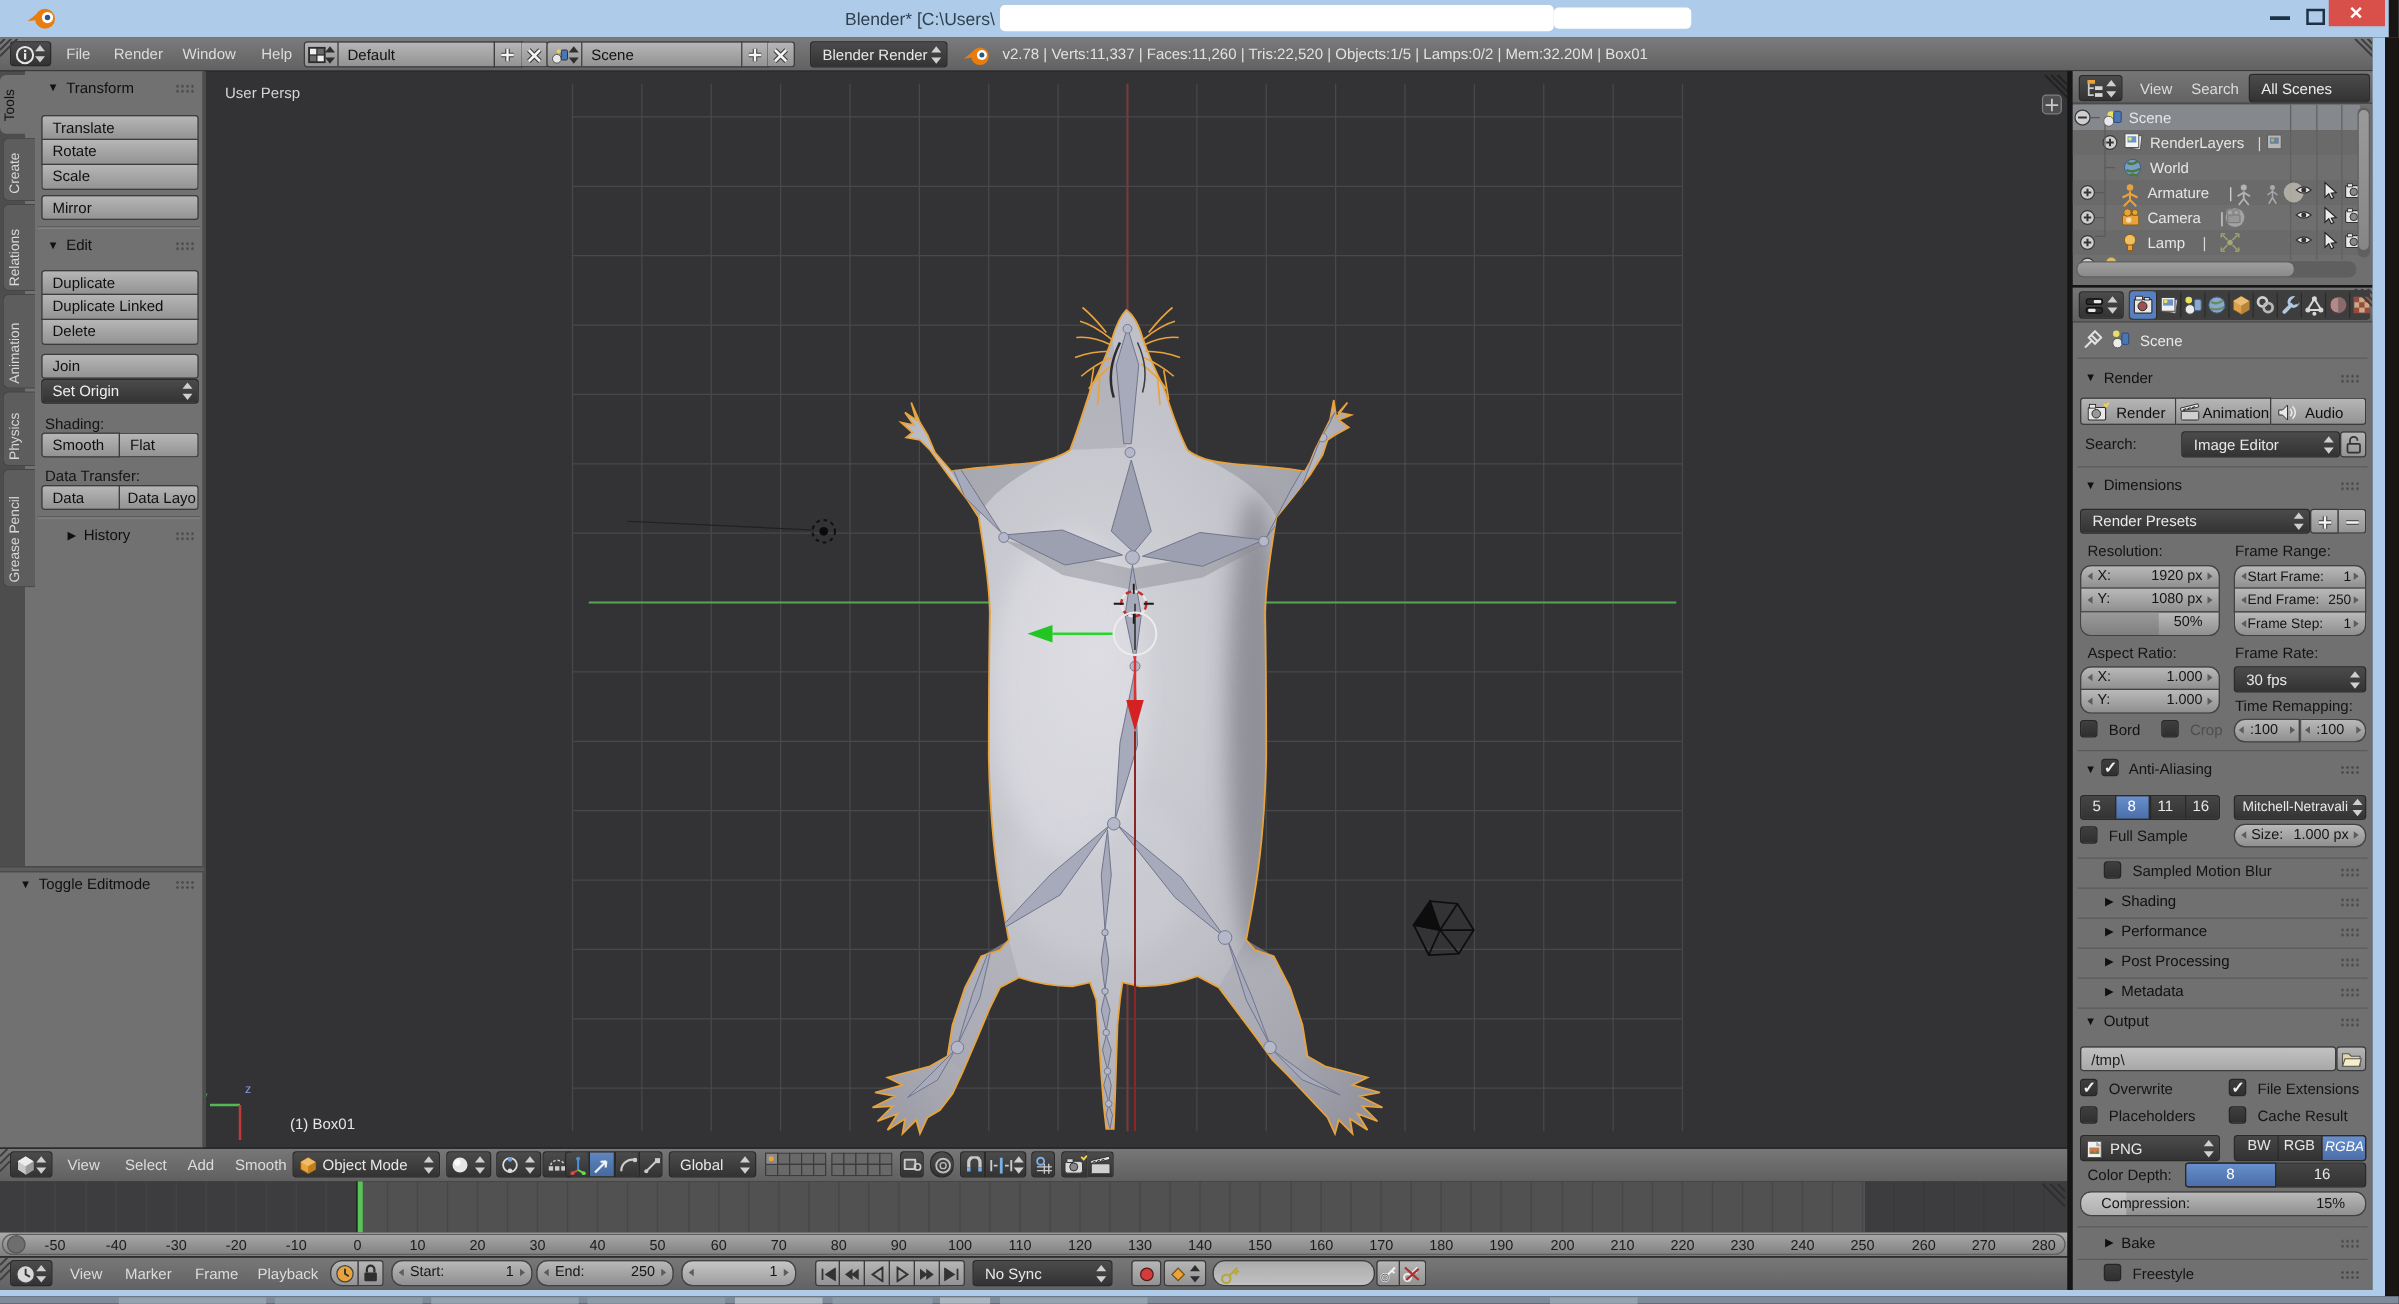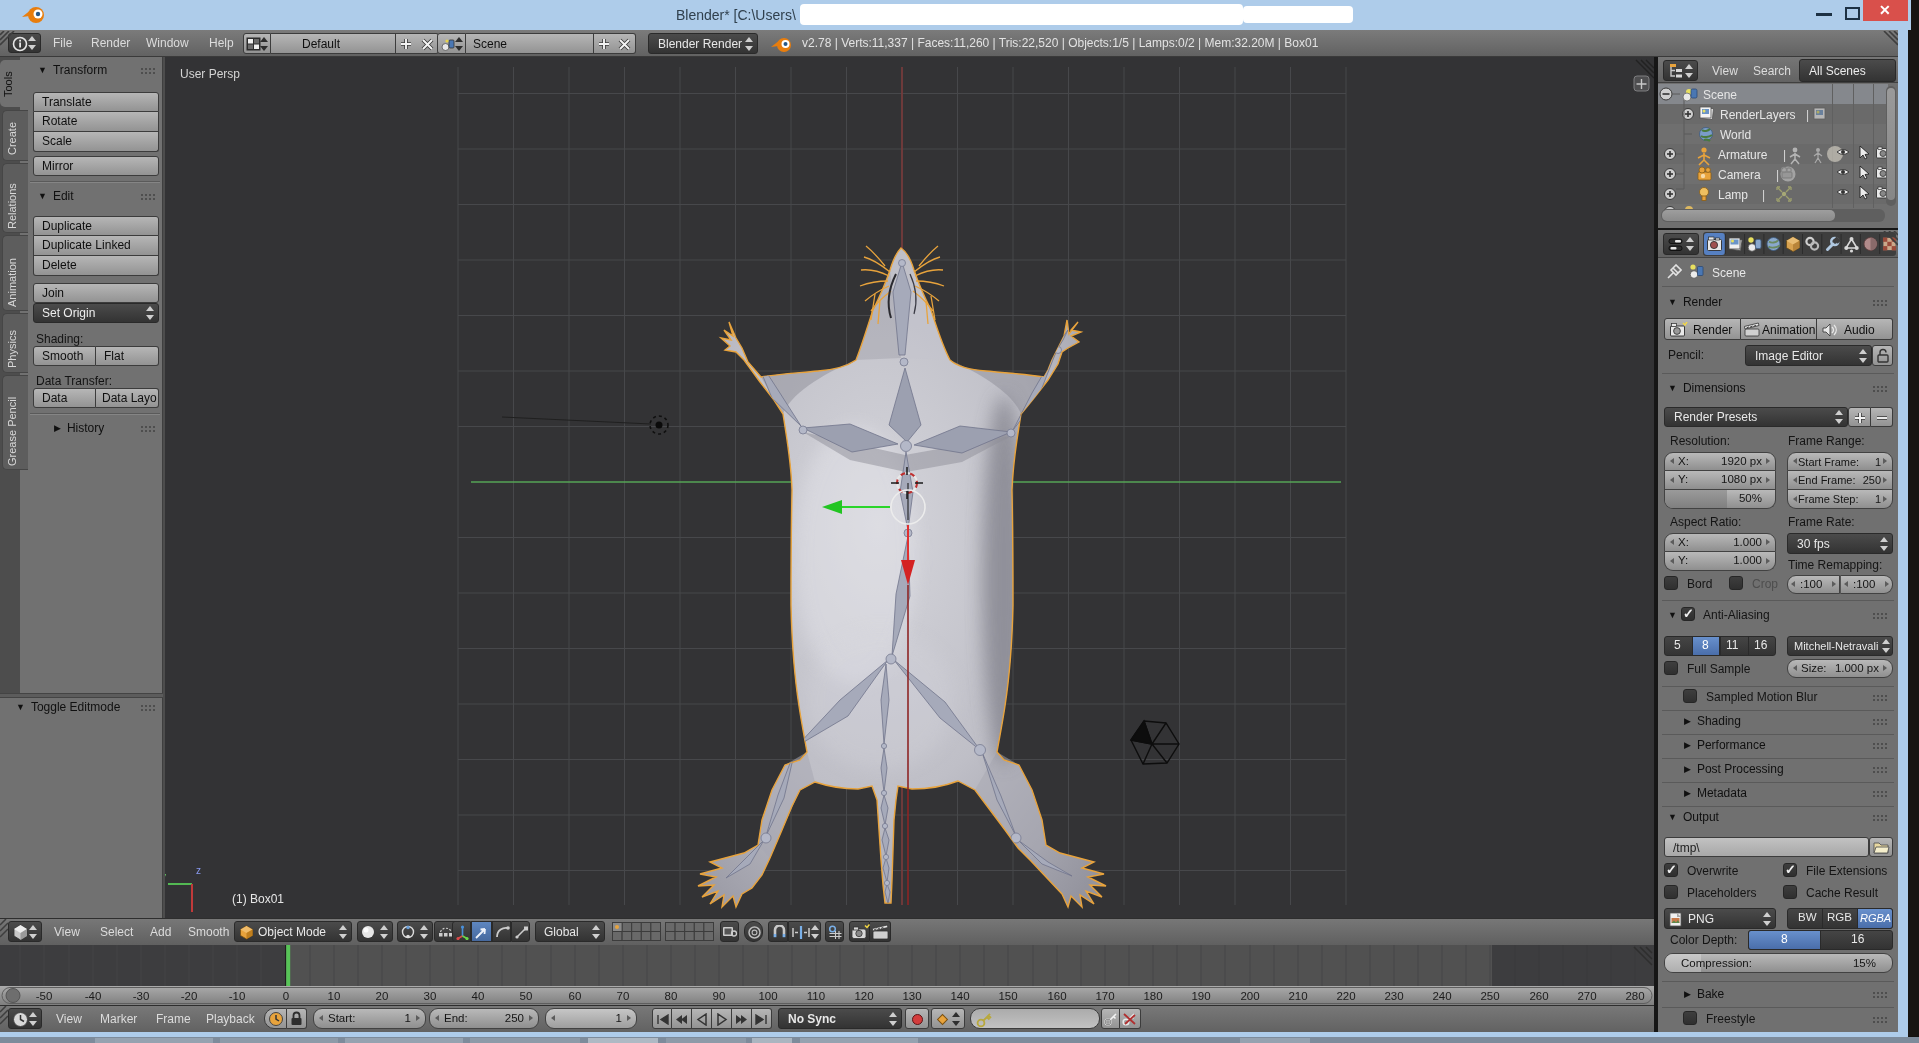--- a/index.html
+++ b/index.html
@@ -80,21 +80,21 @@
   <svg class="abs" style="left:2px;top:3px;" width="15" height="14" viewBox="0 0 15 14">
     <rect x="0.5" y="0.5" width="14" height="13" fill="#2c2c2c"></rect>
     <rect x="2" y="2" width="5" height="4.5" fill="#efefef"></rect>
     <rect x="8" y="2" width="5" height="4.5" fill="#6a6a6a"></rect>
     <rect x="2" y="7.5" width="5" height="4.5" fill="#6a6a6a"></rect>
     <rect x="8" y="7.5" width="5" height="4.5" fill="#efefef"></rect>
   </svg>
   <div class="updown updownD" style="right:2px;"></div>
 </div>
 <div class="bl" style="left:271px;top:33px;width:125px;height:21px;border-radius:0;border-left:none;">
-  <div class="txt" style="left:7px;top:3px;font-size:12px;color:#101010;margin-left:24px;">Default</div>
+  <div class="txt" style="left:7px;top:3px;font-size:12px;color:#101010;">Default</div>
 </div>
 <div class="bl" style="left:396px;top:33px;width:22px;height:21px;border-radius:0;border-left:none;">
   <svg class="abs" style="left:3px;top:3px;" width="14" height="14" viewBox="0 0 14 14">
     <path d="M7 2 V12 M2 7 H12" stroke="#3c3c3c" stroke-width="3.6"></path>
     <path d="M7 2 V12 M2 7 H12" stroke="#f4f4f4" stroke-width="1.9"></path>
   </svg>
 </div>
 <div class="bl" style="left:417px;top:33px;width:22px;height:21px;border-radius:0 3px 3px 0;border-left:none;">
   <svg class="abs" style="left:4px;top:4px;" width="13" height="13" viewBox="0 0 13 13">
     <path d="M2 2 L11 11 M11 2 L2 11" stroke="#3c3c3c" stroke-width="3.8"></path>
@@ -679,21 +679,21 @@
 <div class="bl" style="left:732px;top:1008px;width:20px;height:21px;border-radius:0;border-left:none;">
   <svg class="abs" style="left:3px;top:5px;" width="13" height="11" viewBox="0 0 13 11">
       <path d="M1 1 L7 5.5 L1 10 Z M6 1 L12 5.5 L6 10 Z" fill="#333"></path>
     </svg>
 </div>
 <div class="bl" style="left:752px;top:1008px;width:20px;height:21px;border-radius:0 3px 3px 0;border-left:none;">
   <svg class="abs" style="left:3px;top:5px;" width="13" height="11" viewBox="0 0 13 11">
       <path d="M11 1 V10 M1 1 L8 5.5 L1 10 Z" fill="#333" stroke="#333" stroke-width="1.4"></path>
     </svg>
 </div>
-<div class="bd" style="left:778px;top:1008px;width:124px;height:21px;font-weight:bold;">
+<div class="bd" style="left:778px;top:1008px;width:112px;height:21px;">
   <div class="txt" style="left:9px;top:3px;font-size:12px;color:#e8e8e8;">No Sync</div>
   <div class="updown"></div>
 </div>
 <div class="bl" style="left:905px;top:1008px;width:24px;height:21px;">
   <svg class="abs" style="left:5px;top:4px;" width="13" height="13" viewBox="0 0 13 13">
       <circle cx="6.5" cy="6.5" r="5" fill="#d43c3c" stroke="#5a1515" stroke-width="1"></circle>
     </svg>
 </div>
 <div class="bl" style="left:931px;top:1008px;width:34px;height:21px;">
   <svg class="abs" style="left:4px;top:4px;" width="13" height="13" viewBox="0 0 13 13">
@@ -990,21 +990,21 @@
   </svg>
   <div class="txt" style="left:21px;top:4px;font-size:12px;">Animation</div>
 </div>
 <div class="bl" style="left:1817px;top:318px;width:76px;height:22px;border-radius:0 3px 3px 0;border-left:none;">
   <svg class="abs" style="left:5px;top:4px;" width="16" height="14" viewBox="0 0 16 14">
     <path d="M1 5 H4 L8 1 V13 L4 9 H1 Z" fill="#e8e8e8" stroke="#333" stroke-width="0.8"></path>
     <path d="M10 4 C12 6 12 8 10 10 M12 2 C15 5 15 9 12 12" stroke="#e8e8e8" stroke-width="1.3" fill="none"></path>
   </svg>
   <div class="txt" style="left:27px;top:4px;font-size:12px;">Audio</div>
 </div>
-<div class="txt" style="left:1668px;top:348px;font-size:12px;color:#141414;">Pencil:</div>
+<div class="txt" style="left:1668px;top:348px;font-size:12px;color:#141414;">Search:</div>
 <div class="bd" style="left:1745px;top:345px;width:127px;height:21px;">
   <div class="txt" style="left:9px;top:3px;font-size:12px;color:#e8e8e8;">Image Editor</div>
   <div class="updown"></div>
 </div>
 <div class="bl" style="left:1872px;top:345px;width:21px;height:21px;">
   <svg class="abs" style="left:3px;top:2px;" width="14" height="16" viewBox="0 0 14 16">
     <rect x="2" y="7" width="10" height="7" rx="1" fill="none" stroke="#333" stroke-width="1.4"></rect>
     <path d="M4 7 V4.5 a3 3 0 0 1 6 0" fill="none" stroke="#333" stroke-width="1.4"></path>
   </svg>
 </div>

